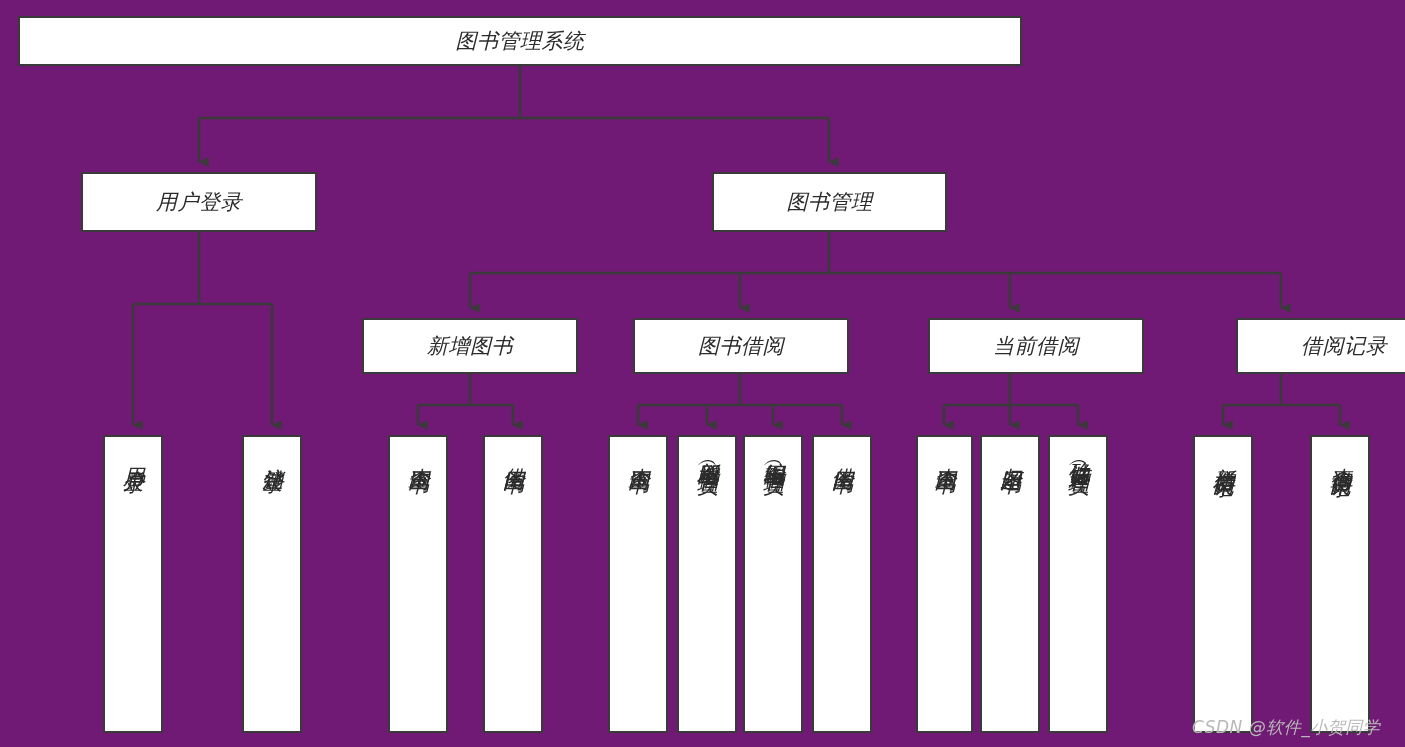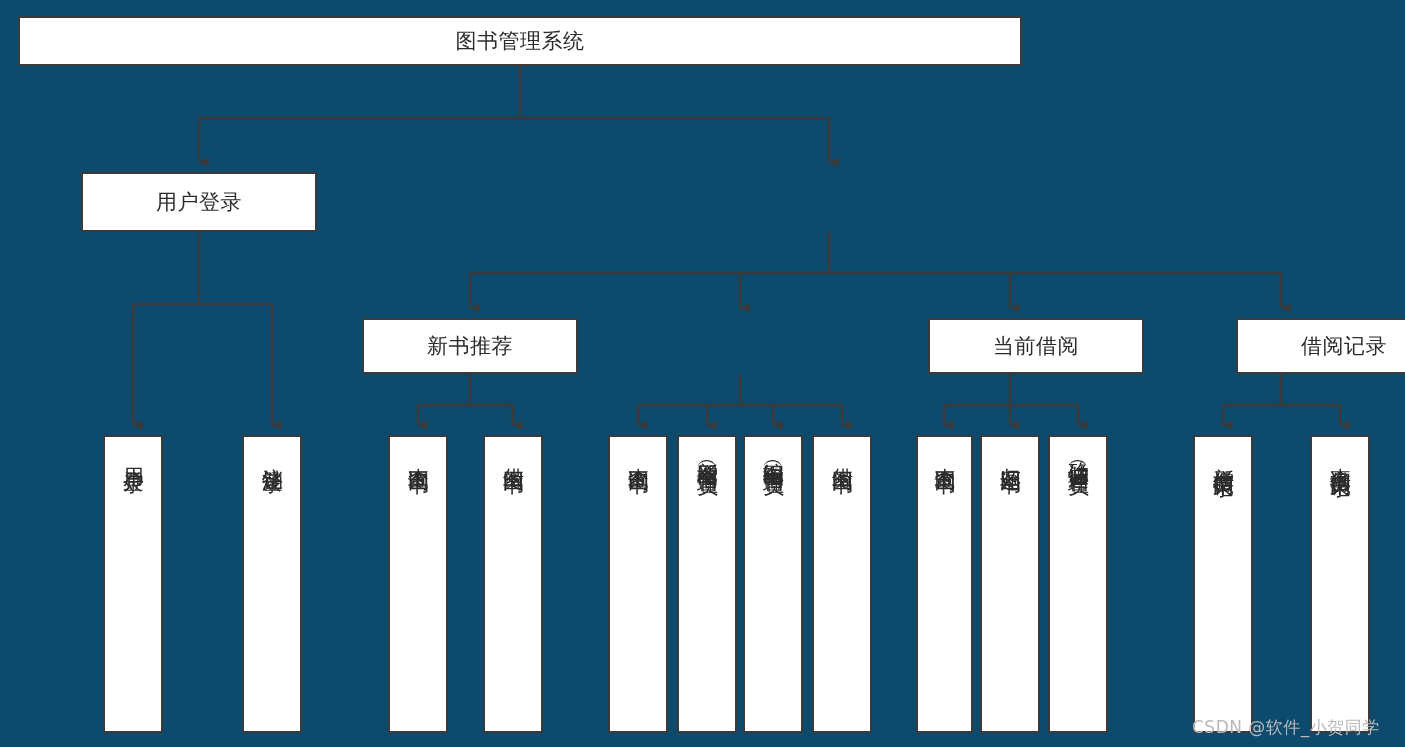--- a/index.html
+++ b/index.html
@@ -8,22 +8,23 @@
     padding: 0;
     background: #ffffff;
   }
   body {
     font-family: "DejaVu Sans", "Liberation Sans", sans-serif;
   }
   #canvas {
     position: relative;
     width: 1405px;
     height: 747px;
-    background: #0c4a6e;
+    background: #701a75;
     overflow: hidden;
+    font-style: italic;
   }
   svg#edges {
     position: absolute;
     left: 0;
     top: 0;
     width: 1405px;
     height: 747px;
   }
   .node {
     position: absolute;
@@ -127,23 +128,29 @@
     </g>
   </svg>
 
   <div class="node h" style="left:18px; top:16px; width:1004px; height:50px;">
     <span class="lbl">图书管理系统</span>
   </div>
 
   <div class="node h" style="left:81px; top:172px; width:236px; height:60px;">
     <span class="lbl">用户登录</span>
   </div>
+  <div class="node h" style="left:712px; top:172px; width:235px; height:60px;">
+    <span class="lbl">图书管理</span>
+  </div>
 
   <div class="node h" style="left:362px; top:318px; width:216px; height:56px;">
-    <span class="lbl">新书推荐</span>
+    <span class="lbl">新增图书</span>
+  </div>
+  <div class="node h" style="left:633px; top:318px; width:216px; height:56px;">
+    <span class="lbl">图书借阅</span>
   </div>
   <div class="node h" style="left:902px; top:318px; width:216px; height:56px;margin-left:26px;">
     <span class="lbl">当前借阅</span>
   </div>
   <div class="node h" style="left:1236px; top:318px; width:216px; height:56px;">
     <span class="lbl">借阅记录</span>
   </div>
 
   <div class="node v" style="left:103px; top:435px; width:60px; height:298px;">
     <span class="lbl">用户登录</span>

